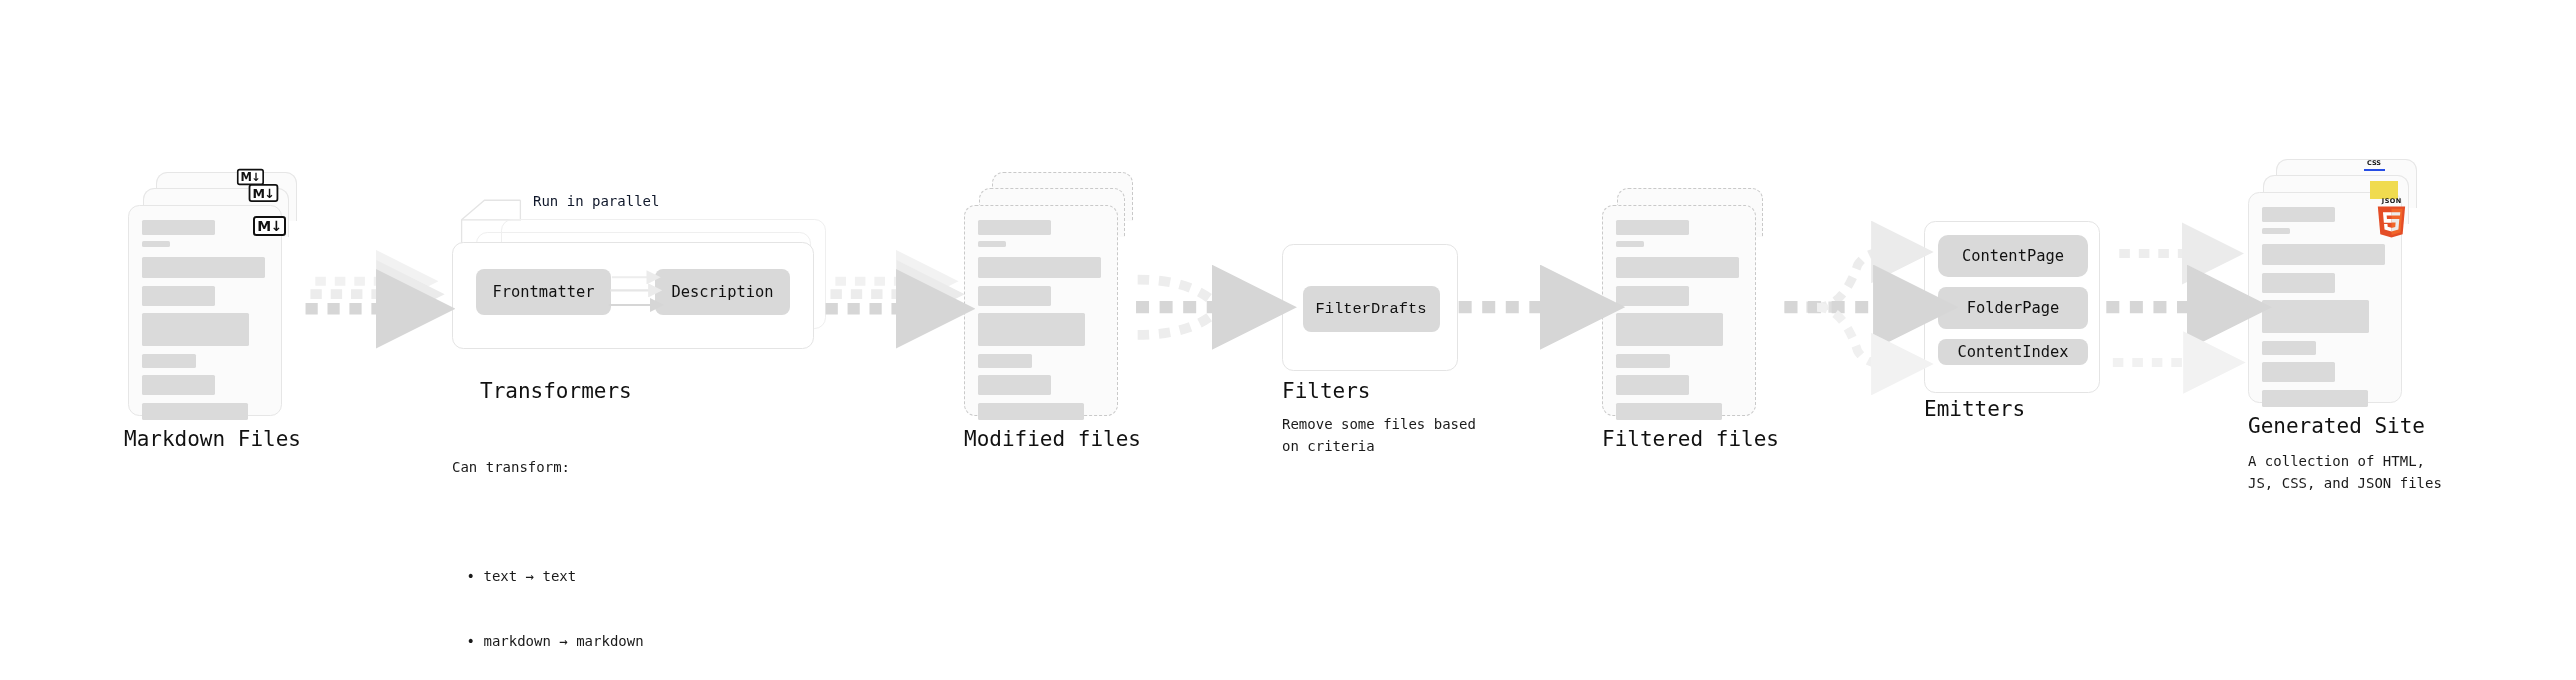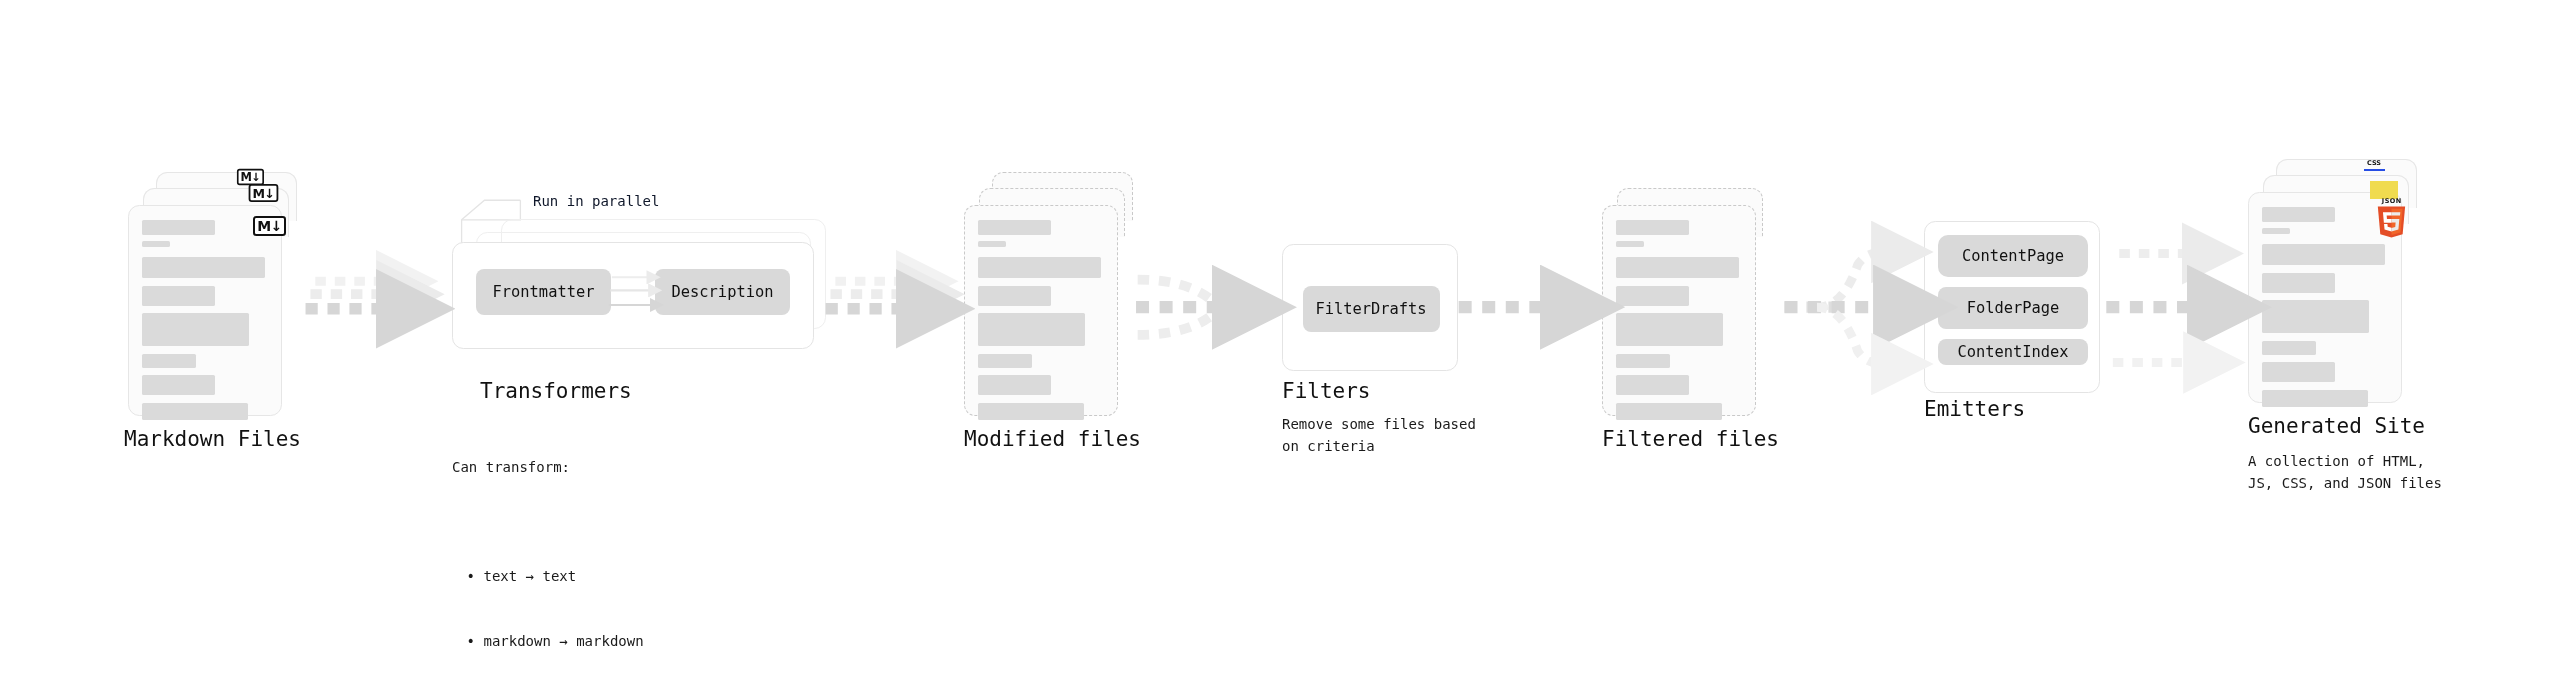--- a/index.html
+++ b/index.html
@@ -330,21 +330,21 @@
         <div class="skel p4"></div>
         <div class="skel p5"></div>
         <div class="skel p6"></div>
       </div>
     </div>
   </div>
   <div class="cap-title" style="left:964px; top:427px;">Modified files</div>
 
   <div class="stage-col" style="left:1282px; top:244px;">
     <div class="proc-box" style="width:176px; height:127px; position:relative;">
-      <div class="pill" style="position:absolute; left:19.5px; top:41px; width:137px; height:46px;">
+      <div class="pill" style="position:absolute; left:19.5px; top:41px; width:137px; height:46px;font-family:Liberation Mono, monospace;">
         <span>FilterDrafts</span>
       </div>
     </div>
   </div>
   <div class="cap-title" style="left:1282px; top:379px;">Filters</div>
   <div class="cap-sub" style="left:1282px; top:414px;">Remove some files based
 on criteria</div>
 
   <div class="stage-col" style="left:1602px; top:172px;">
     <div class="doc-stack">

